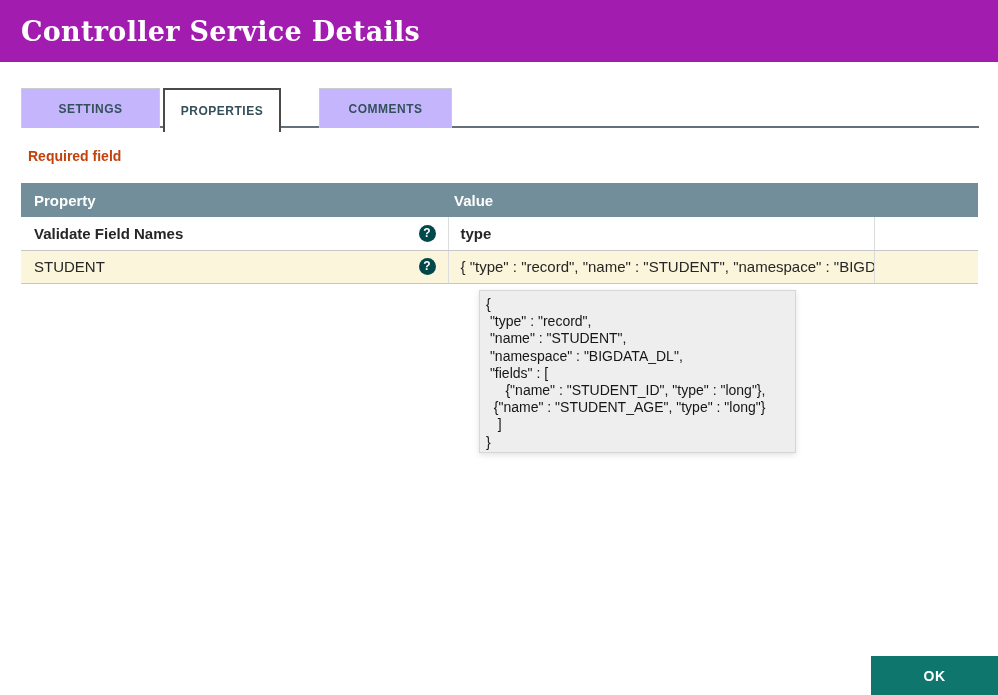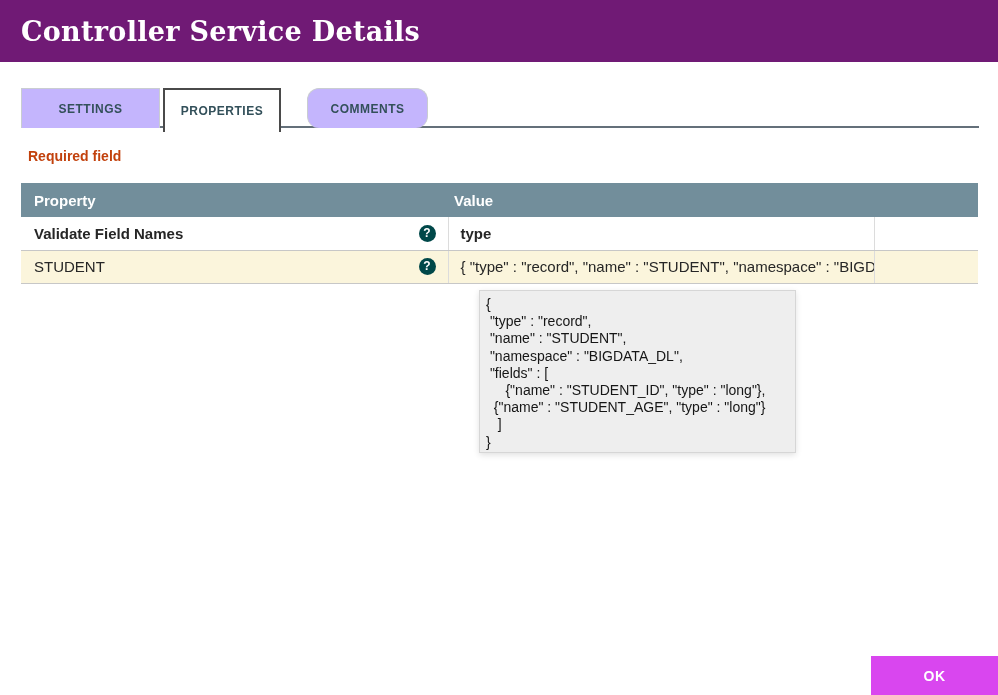--- a/index.html
+++ b/index.html
@@ -9,21 +9,21 @@
     overflow: hidden;
     background: #ffffff;
     font-family: "Liberation Sans", sans-serif;
     color: #262626;
   }
 
   
   .dialog-header {
     position: absolute; left: 0; top: 0;
     width: 998px; height: 62px;
-    background: #701a75;
+    background: #a21caf;
     display: flex; align-items: center;
   }
   .dialog-title {
     padding-left: 21px;
     font-family: "DejaVu Serif", serif;
     font-weight: bold;
     font-size: 27px;
     color: #ffffff;
     letter-spacing: 0.3px;
   }
@@ -41,21 +41,21 @@
     border: 1px solid #c9cdd1;
     border-bottom: none;
     font-size: 12px; font-weight: bold;
     letter-spacing: 0.5px;
     color: #33505a;
     cursor: pointer;
     z-index: 1;
   }
   .tab-settings  { left: 21px;  width: 139px; }
   .tab-properties{ left: 163px; width: 118px; }
-  .tab-comments  { left: 307px; width: 121px; border-radius: 12px; }
+  .tab-comments  { left: 319px; width: 133px; }
   .tab.active {
     height: 44px;
     background: #ffffff;
     border: 2px solid #4a4a4a;
     border-bottom: none;
     z-index: 3;
   }
 
   
   .required-legend {
@@ -126,21 +126,21 @@
     font-size: 14px;
     line-height: 17.2px;
     color: #161616;
     white-space: pre;
   }
 
   
   .ok-button {
     position: absolute; right: 0; bottom: 0;
     width: 127px; height: 39px;
-    background: #d946ef;
+    background: #0f766e;
     color: #ffffff;
     font-size: 14px; font-weight: bold;
     letter-spacing: 0.5px;
     display: flex; align-items: center; justify-content: center;
     cursor: pointer;
     border: none;
   }
 </style>
 </head>
 <body>

